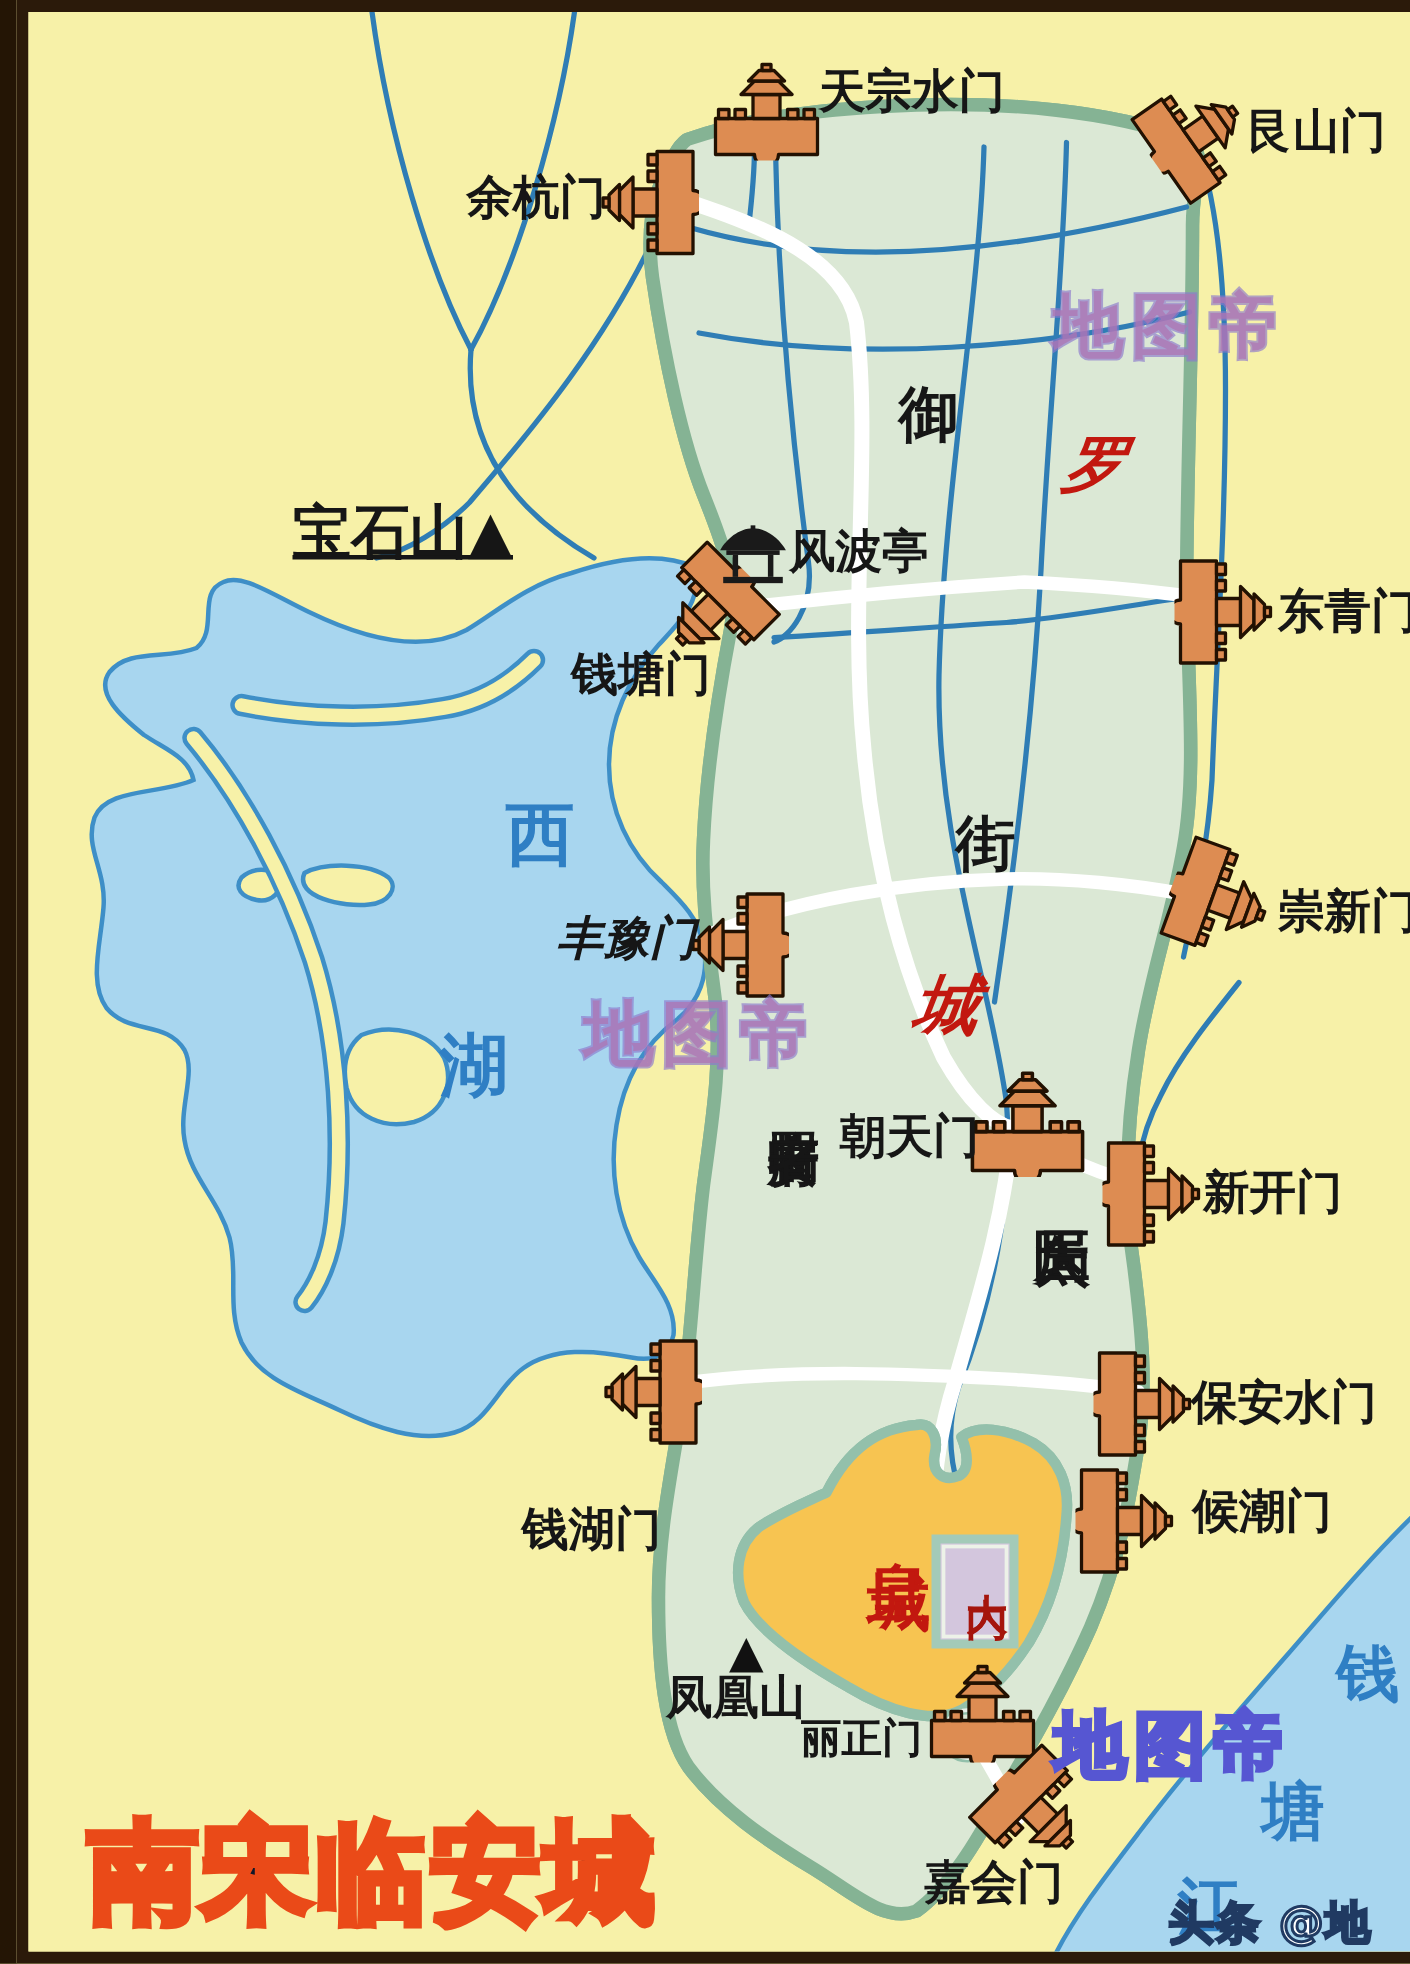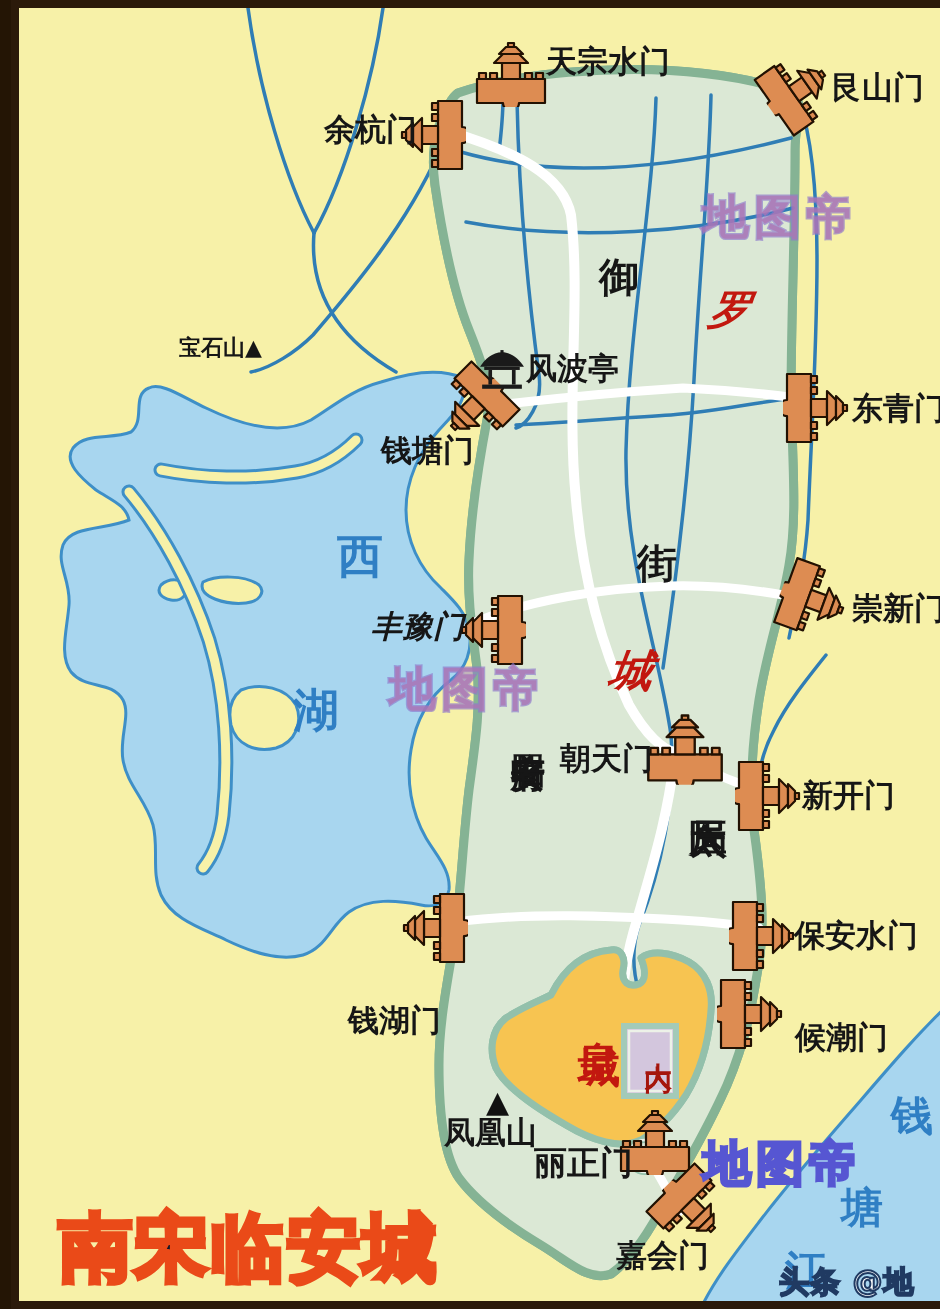--- a/index.html
+++ b/index.html
@@ -28,34 +28,34 @@
   #g-chaotian{left:628px;top:708px;transform:scale(1.08);}
   #g-xinkai{left:711px;top:755px;transform:rotate(90deg);}
   #g-baoan{left:705px;top:895px;transform:rotate(90deg);}
   #g-qianhu{left:378px;top:887px;transform:rotate(-90deg);}
   #g-houchao{left:693px;top:973px;transform:rotate(90deg);}
   #g-lizheng{left:598px;top:1101px;}
   #g-jiahui{left:634px;top:1167px;transform:rotate(135deg);}
   
   #l-tianzong{left:527px;top:37px;}
   #l-genshan{left:812px;top:64px;font-family:Liberation Serif, serif;}
-  #l-yuhang{left:305px;top:108px;font-family:Liberation Mono, monospace;}
+  #l-yuhang{left:292px;top:108px;}
   #l-qiantangmen{left:362px;top:426px;}
   #l-dongqing{left:833px;top:384px;}
   #l-fengyu{left:352px;top:602px;font-style:italic;}
   #l-chongxin{left:833px;top:584px;}
   #l-chaotian{left:541px;top:734px;}
   #l-xinkai{left:783px;top:771px;}
   #l-baoan{left:775px;top:911px;}
   #l-qianhu{left:329px;top:996px;}
-  #l-houchao{left:776px;top:1013px;}
-  #l-lizheng{left:515px;top:1138px;font-size:33px;}
+  #l-houchao{left:776px;top:984px;}
+  #l-lizheng{left:515px;top:1138px;font-size:27px;}
   #l-jiahui{left:597px;top:1231px;}
   #l-fengbo{left:507px;top:344px;}
-  #l-baoshi{left:160px;top:328px;font-size:22px;}
+  #l-baoshi{left:176px;top:328px;font-size:39px;text-decoration:underline;}
   #l-fenghuang{left:425px;top:1108px;}
   #mk-fenghuang{left:467px;top:1076px;}
   #l-yu{left:580px;top:248px;font-size:40px;font-weight:700;}
   #l-jie{left:618px;top:534px;font-size:40px;font-weight:700;}
   #l-luo{left:690px;top:280px;font-size:42px;}
   #l-chengchar{left:590px;top:640px;font-size:44px;}
   #l-linanfushu{left:490px;top:718px;font-size:35px;font-weight:700;}
   #l-taiyiju{left:668px;top:782px;font-size:38px;font-weight:700;}
   #l-sslb{left:534px;top:834px;font-size:40px;font-weight:700;line-height:1.3;}
   #l-sslb .row1{display:block;padding-left:28px;}

